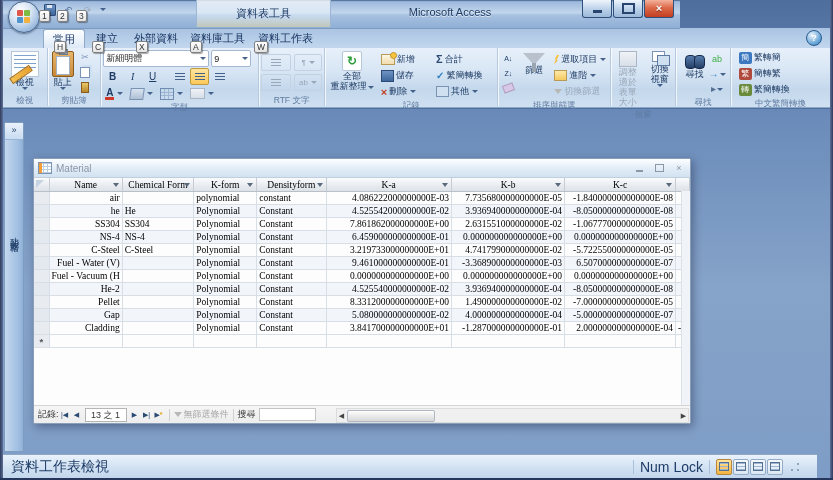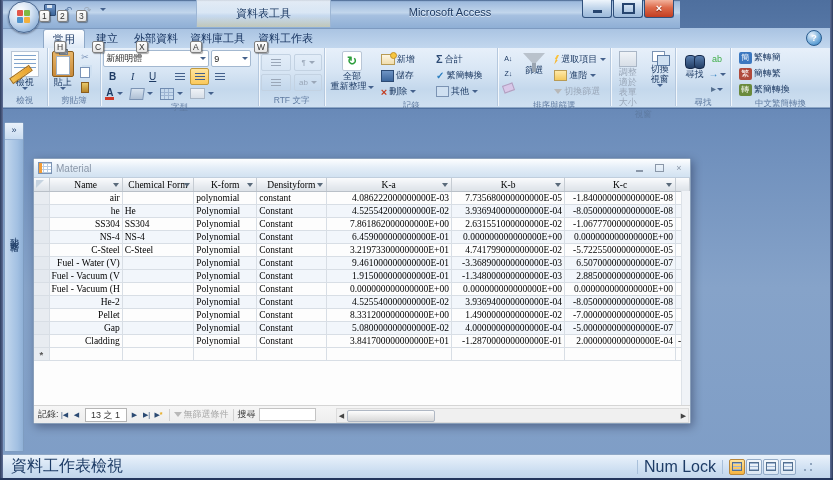--- a/index.html
+++ b/index.html
@@ -166,23 +166,23 @@
   .nav-sep{width:1px;height:12px;background:#d0d0d0;margin:0 4px;}
   .nofilter{color:#a8a8a8;display:flex;align-items:center;gap:2px;}
   .nf-funnel{width:0;height:0;border-left:4px solid transparent;border-right:4px solid transparent;border-top:5px solid #b8b8b8;}
   .searchbox{width:55px;height:11px;background:#fff;border:1px solid #c4c4c4;margin-left:3px;}
   .hscroll{position:absolute;left:302px;right:1px;top:2px;height:13px;background:#f0f0f0;border:1px solid #dcdcdc;display:flex;align-items:center;}
   .hthumb{position:absolute;left:10px;width:86px;top:1px;height:10px;background:linear-gradient(180deg,#fdfdfd,#d8d8d8);border:1px solid #b0b8c4;border-radius:2px;}
   .harrow{font-size:7px;color:#444;width:9px;text-align:center;}
   .harrow.right{position:absolute;right:0;}
 
   
-  .statusbar{position:absolute;left:3px;right:3px;bottom:2px;height:23px;
+  .statusbar{position:absolute;left:3px;right:16px;bottom:2px;height:23px;
      background:linear-gradient(180deg,#eaf2fb,#cfe0f2 60%,#c2d6eb);border-top:1px solid #8fa8c6;
-     display:flex;align-items:center;font-size:16px;color:#1e3c66;z-index:20;}
+     display:flex;align-items:center;font-size:14px;color:#1e3c66;z-index:20;}
   .sb-left{padding-left:8px;}
   .sb-right{margin-left:auto;display:flex;align-items:center;gap:6px;padding-right:16px;}
   .sb-sep{width:1px;height:14px;background:#a9c0da;}
   .vbtns{display:flex;gap:1px;}
   .vbtn{width:14px;height:14px;border:1px solid #93abc7;border-radius:2px;background:linear-gradient(180deg,#f4f8fc,#dbe7f3);display:flex;align-items:center;justify-content:center;}
   .vbtn.active{background:linear-gradient(180deg,#ffe49c,#f5b33f);border-color:#b8863a;}
   .vic{width:8px;height:7px;border:1px solid #54708f;background:repeating-linear-gradient(180deg,#9db4d2 0 1px,transparent 1px 3px);}
   .grip{width:12px;height:12px;background:
      radial-gradient(circle at 9px 3px,#8fa4bd 1px,transparent 1.4px),
      radial-gradient(circle at 9px 9px,#8fa4bd 1px,transparent 1.4px),
@@ -586,31 +586,20 @@
   </tr>
               <tr class="drow alt">
     <td class="c-sel"></td>
     <td class="c-name">Fuel - Water (V)</td>
     <td class="c-chem"></td>
     <td class="c-kform">Polynomial</td>
     <td class="c-dens">Constant</td>
     <td class="c-ka num">9.461000000000000E-01</td>
     <td class="c-kb num">-3.368900000000000E-03</td>
     <td class="c-kc num">6.507000000000000E-07</td>
-    <td class="c-x"></td>
-  </tr>
-              <tr class="drow alt">
-    <td class="c-sel"></td>
-    <td class="c-name">Fuel - Vacuum (V</td>
-    <td class="c-chem"></td>
-    <td class="c-kform">Polynomial</td>
-    <td class="c-dens">Constant</td>
-    <td class="c-ka num">1.915000000000000E-01</td>
-    <td class="c-kb num">-1.348000000000000E-03</td>
-    <td class="c-kc num">2.885000000000000E-06</td>
     <td class="c-x"></td>
   </tr>
               <tr class="drow">
     <td class="c-sel"></td>
     <td class="c-name">Fuel - Vacuum (H</td>
     <td class="c-chem"></td>
     <td class="c-kform">Polynomial</td>
     <td class="c-dens">Constant</td>
     <td class="c-ka num">0.000000000000000E+00</td>
     <td class="c-kb num">0.000000000000000E+00</td>

